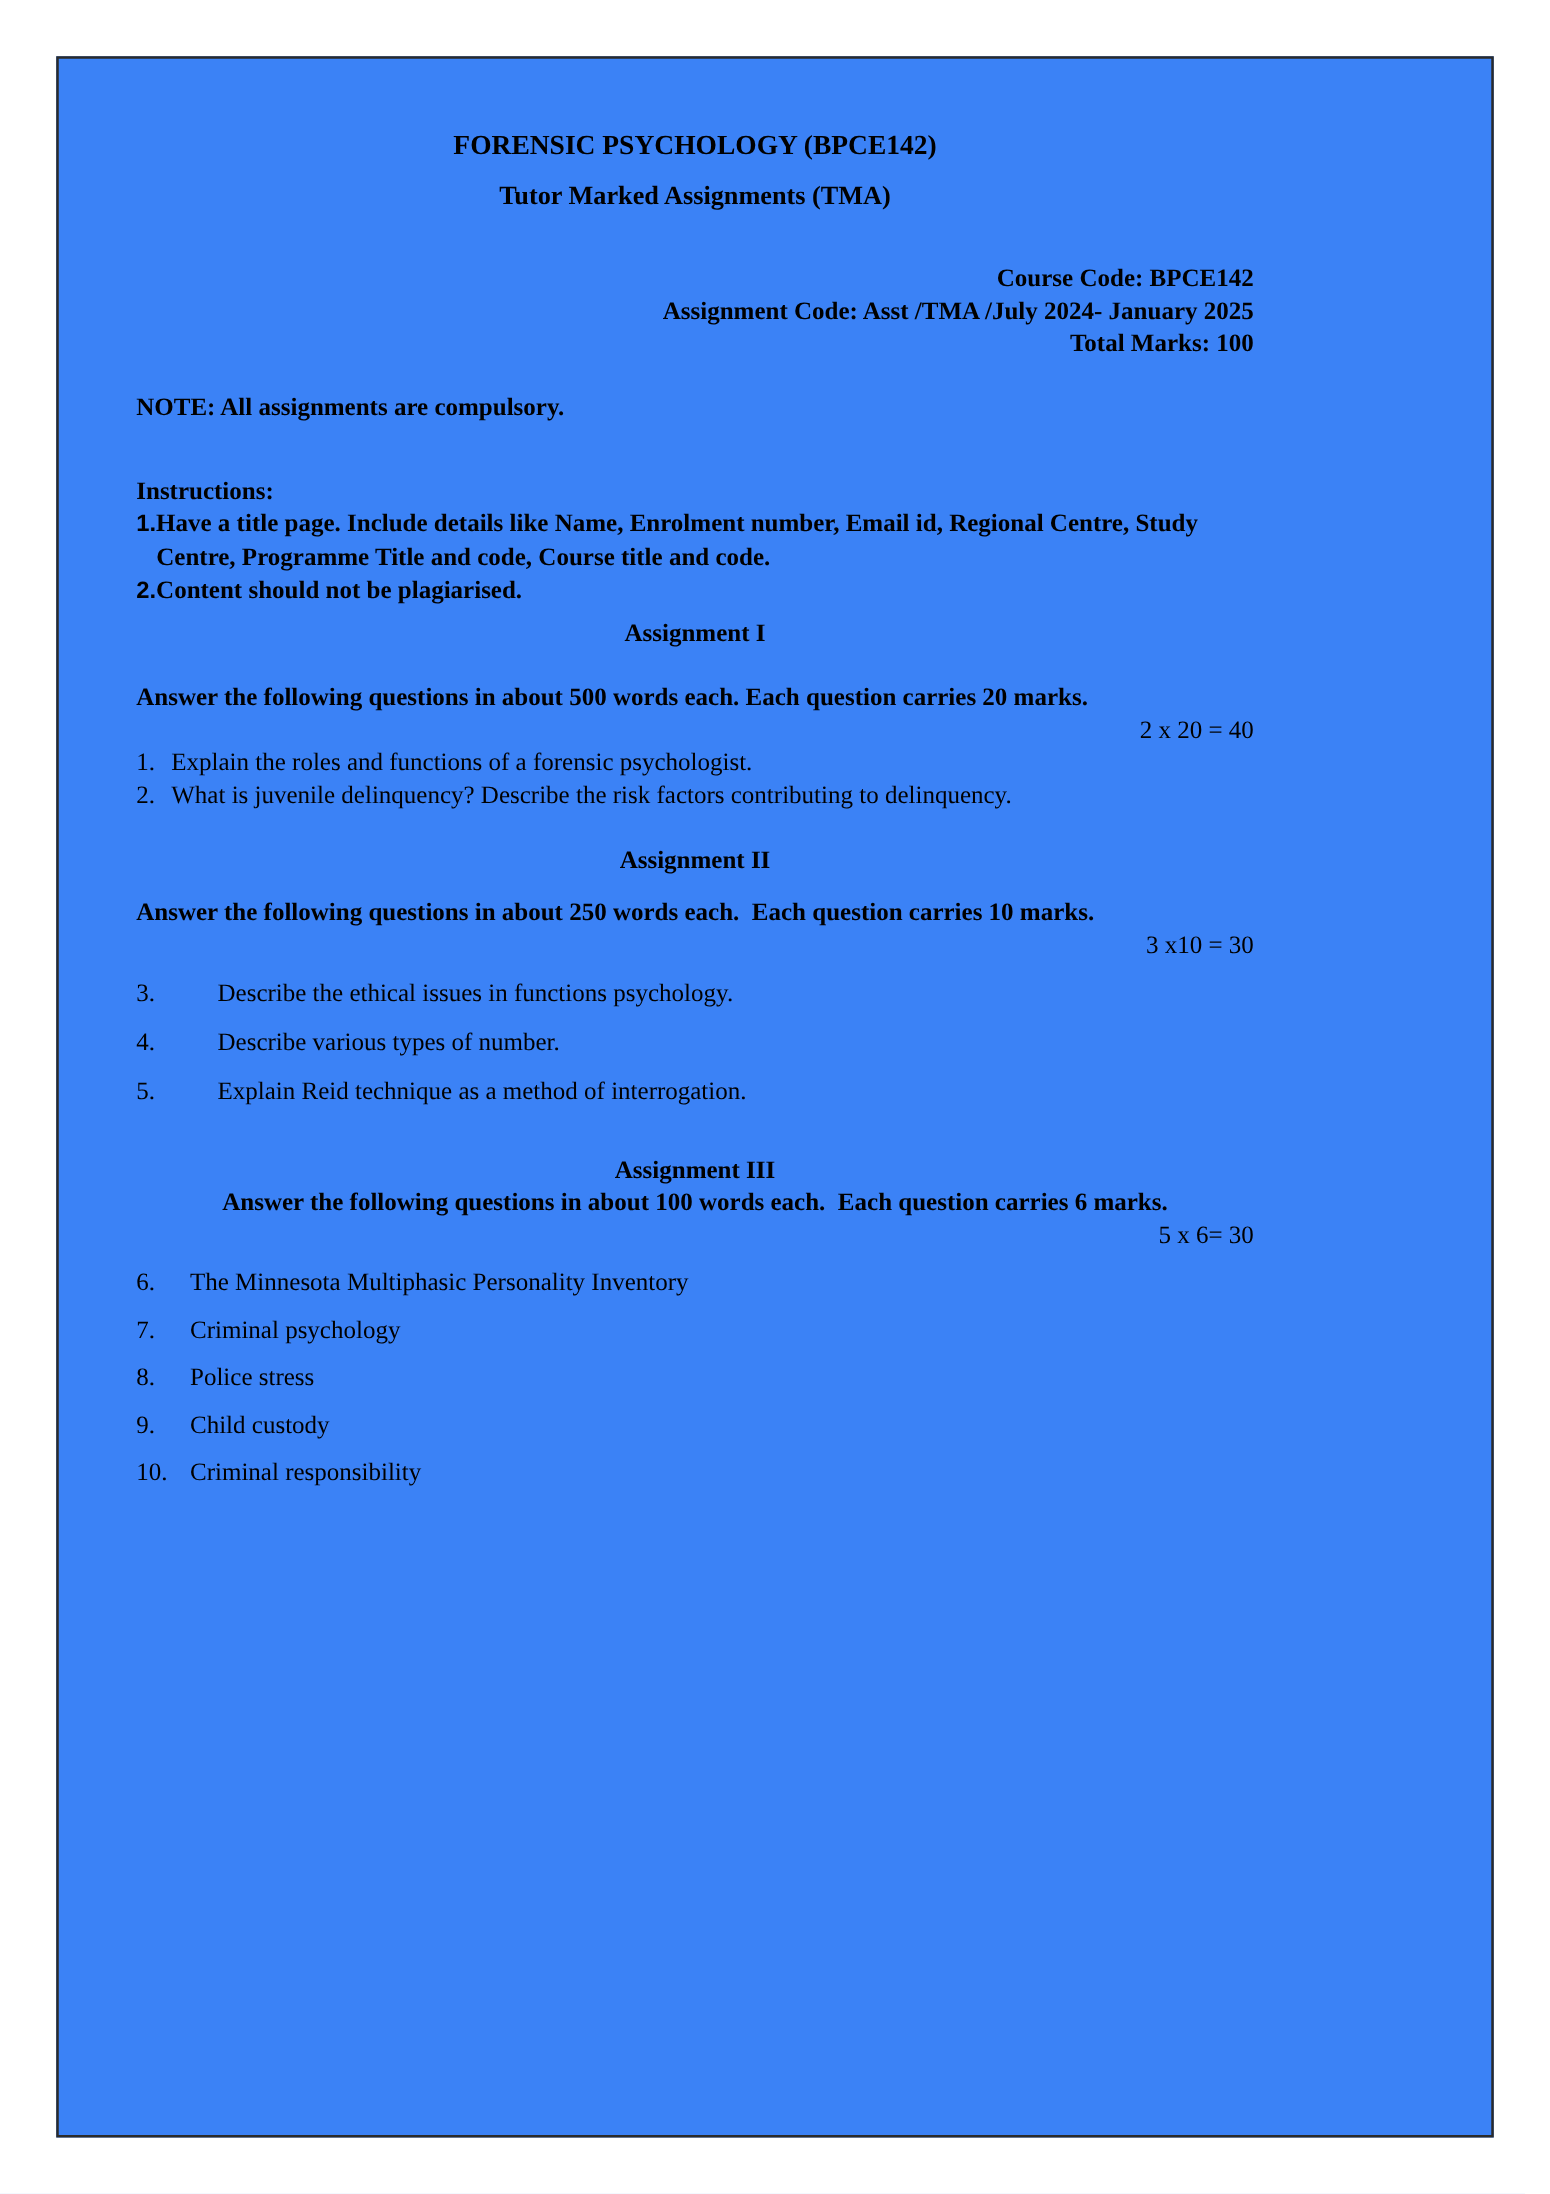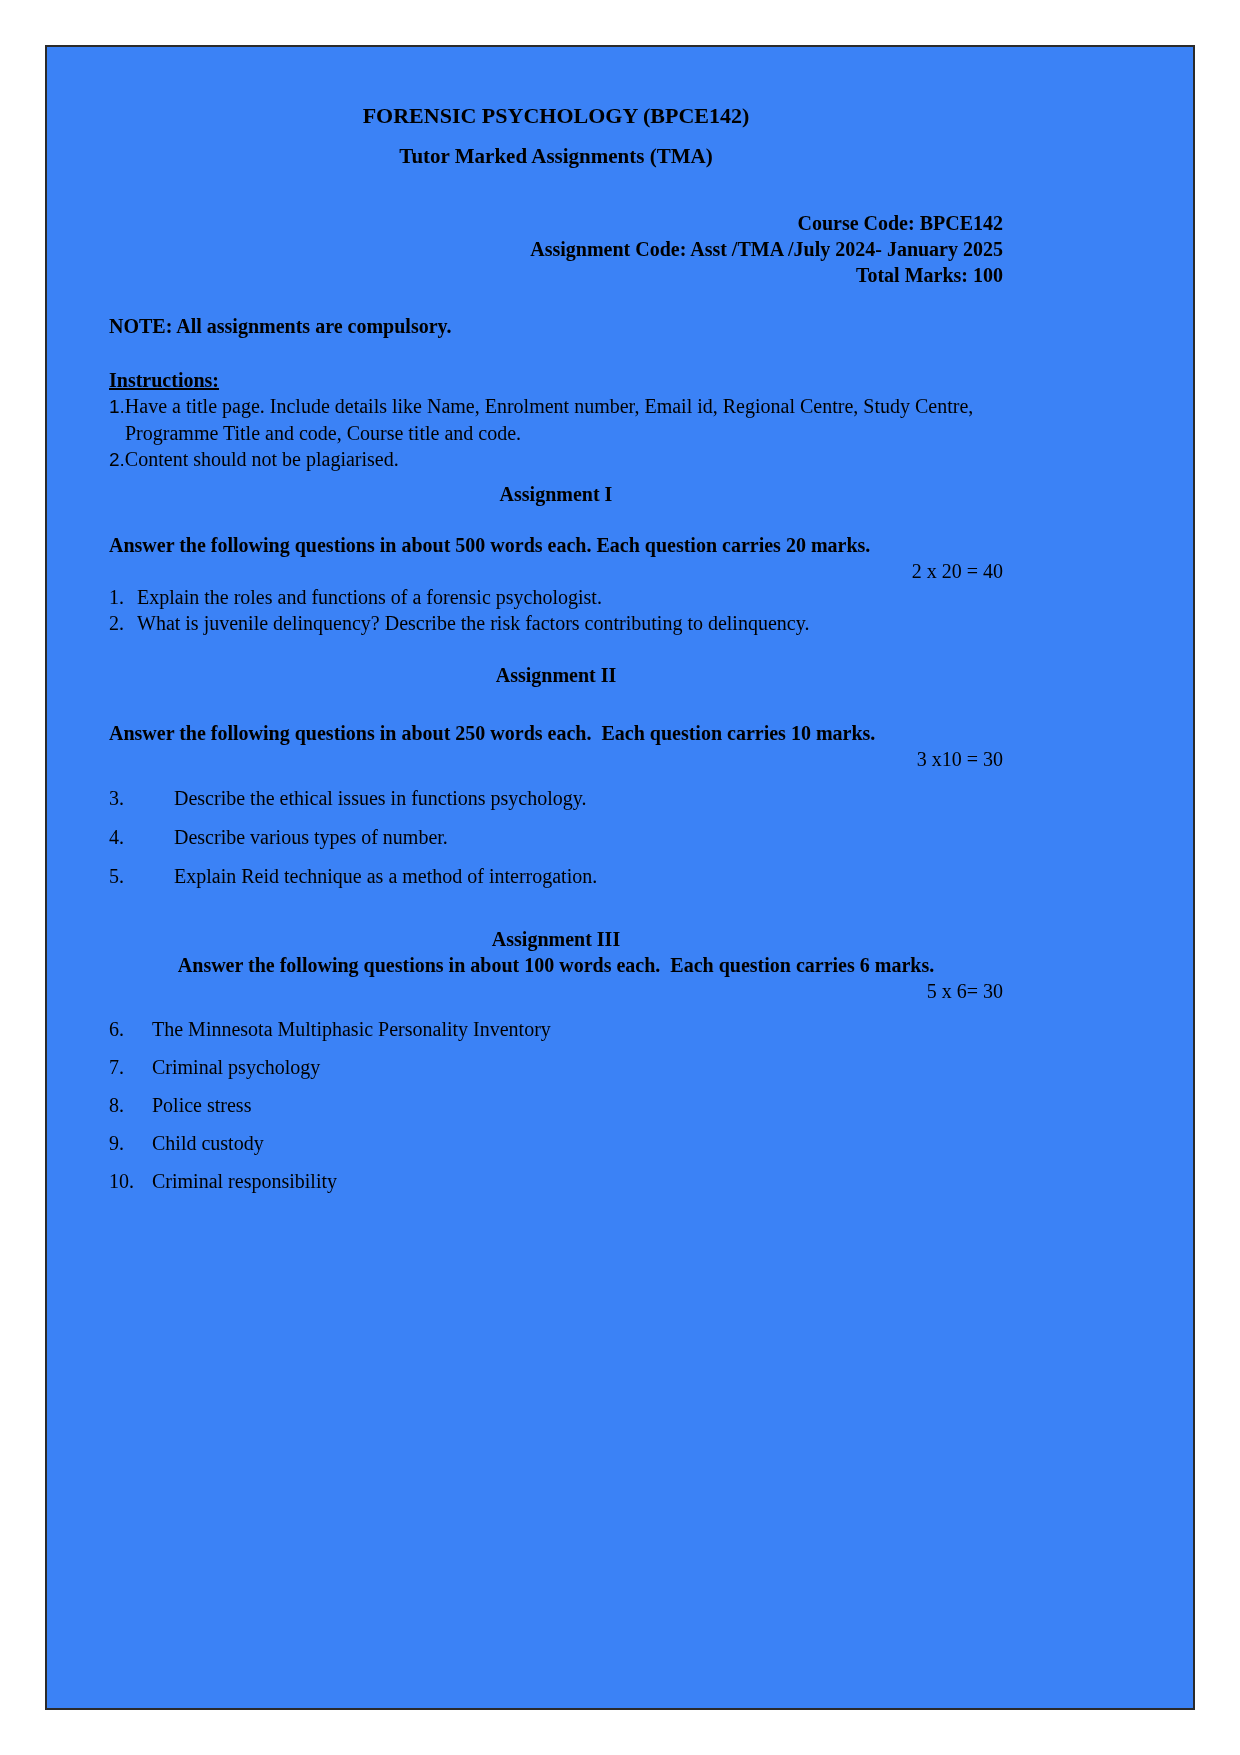--- a/index.html
+++ b/index.html
@@ -50,27 +50,27 @@
   }
   .meta-line { white-space: pre-wrap; }
 
   .note-line {
     margin-top: 25px;
     font-weight: bold;
     white-space: pre-wrap;
   }
 
   .instructions-heading {
-    margin-top: 28px;
+    margin-top: 41px;
     font-weight: bold;
-    text-decoration: underline;
   }
   .inst-item {
     padding-left: 16px;
     text-indent: -16px;
+    font-weight: bold;
   }
   .inst-item .q-num { font-family: "Liberation Sans", "DejaVu Sans", sans-serif; font-size: 19px; }
 
   .section-heading {
     text-align: center;
     font-weight: bold;
     margin-top: 26px;
   }
   .section-instruction {
     font-weight: bold;
@@ -86,21 +86,21 @@
   .q-row .q-num { flex: 0 0 auto; }
   .q-row .q-text { flex: 1 1 auto; white-space: pre-wrap; }
 
   
   .a1-head { margin-top: 8px; }
   .a1-instr { margin-top: 25px; }
   .a1 .q-num { width: 28px; }
   .a1 .q-row { margin-top: 0; }
 
   .a2-head { margin-top: 26px; }
-  .a2-instr { margin-top: 32px; }
+  .a2-instr { margin-top: 16px; }
   .a2 .q-num { width: 65px; }
   .a2 .q-row { margin-top: 13px; }
   .a2 .q-row:first-of-type { margin-top: 26px; }
 
   .a3-head { margin-top: 37px; }
   .a3 .q-num { width: 43px; }
   .a3 .q-row { margin-top: 12px; }
   .a3 .q-row:first-of-type { margin-top: 0; }
 </style>
 </head>

